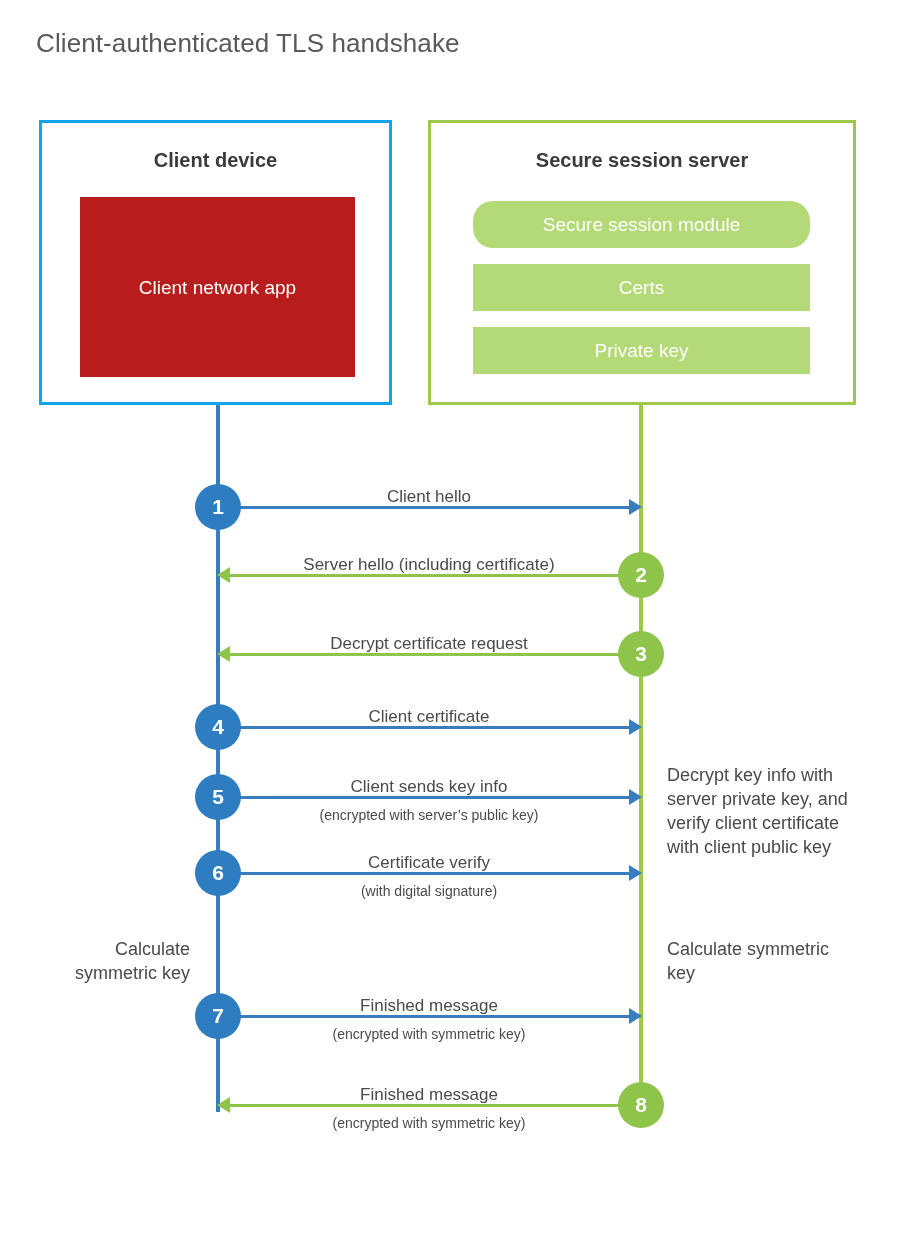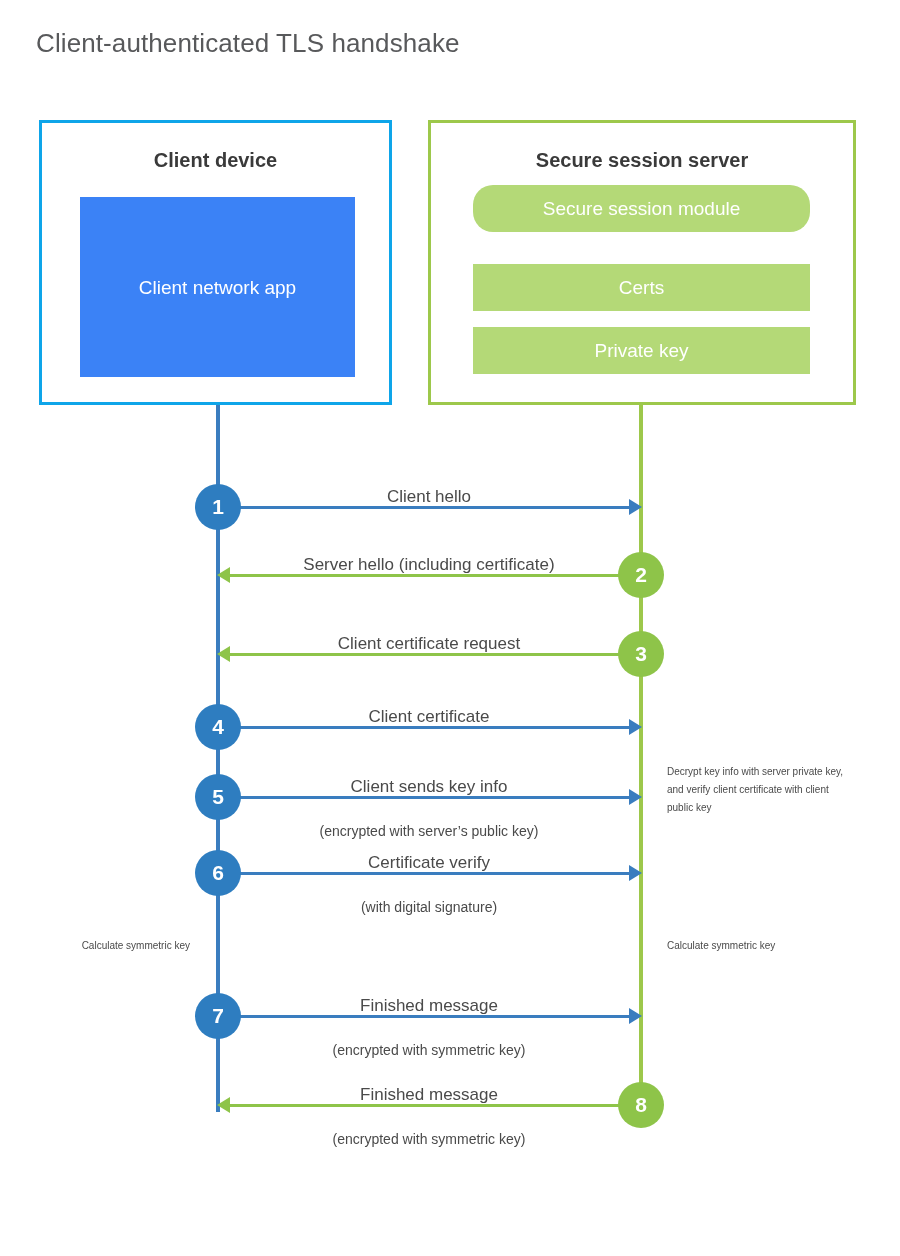--- a/index.html
+++ b/index.html
@@ -67,21 +67,21 @@
     color: #3a3a3a;
   }
 
   
   .client-app-block {
     position: absolute;
     left: 38px;
     top: 74px;
     width: 275px;
     height: 180px;
-    background: #3b82f6;
+    background: #b91c1c;
     color: #ffffff;
     font-size: 19px;
     line-height: 27px;
     display: flex;
     align-items: center;
     justify-content: center;
     text-align: center;
   }
 
   
@@ -91,21 +91,21 @@
     width: 337px;
     height: 47px;
     background: #b4d977;
     color: #ffffff;
     font-size: 19px;
     display: flex;
     align-items: center;
     justify-content: center;
     text-align: center;
   }
-  .server-bar.b0 { top: 62px; border-radius: 20px; }
+  .server-bar.b0 { top: 78px; border-radius: 20px; }
   .server-bar.b1 { top: 141px; }
   .server-bar.b2 { top: 204px; }
 
   
   .lifeline {
     position: absolute;
     width: 4px;
   }
   .lifeline-client {
     left: 216px;
@@ -183,28 +183,27 @@
   }
   .msg-sublabel {
     position: absolute;
     width: 420px;
     text-align: center;
     font-size: 14px;
     color: #4a4a4a;
     top: 10px;
     left: 219px;
     white-space: nowrap;
-    margin-top: 16px;
   }
 
   
   .side-note {
     position: absolute;
-    font-size: 10px;
-    line-height: 18px;
+    font-size: 18px;
+    line-height: 24px;
     color: #4a4a4a;
   }
   .side-note.right-side {
     left: 667px;
     width: 190px;
     text-align: left;
   }
   .side-note.left-side {
     left: 30px;
     width: 160px;
@@ -246,21 +245,21 @@
       <div class="msg-row" style="top: 575px;">
         <div class="msg-line green" style="left: 230px; width: 411px;"></div>
         <div class="arrow-head left green" style="left: 217px;"></div>
         <div class="step-badge green">2</div>
         <div class="msg-label">Server hello (including certificate)</div>
       </div>
       <div class="msg-row" style="top: 654px;">
         <div class="msg-line green" style="left: 230px; width: 411px;"></div>
         <div class="arrow-head left green" style="left: 217px;"></div>
         <div class="step-badge green">3</div>
-        <div class="msg-label">Client certificate request</div>
+        <div class="msg-label">Decrypt certificate request</div>
       </div>
       <div class="msg-row" style="top: 727px;">
         <div class="msg-line blue" style="left: 218px; width: 411px;"></div>
         <div class="arrow-head right blue" style="left: 629px;"></div>
         <div class="step-badge blue">4</div>
         <div class="msg-label">Client certificate</div>
       </div>
       <div class="msg-row" style="top: 797px;">
         <div class="msg-line blue" style="left: 218px; width: 411px;"></div>
         <div class="arrow-head right blue" style="left: 629px;"></div>

